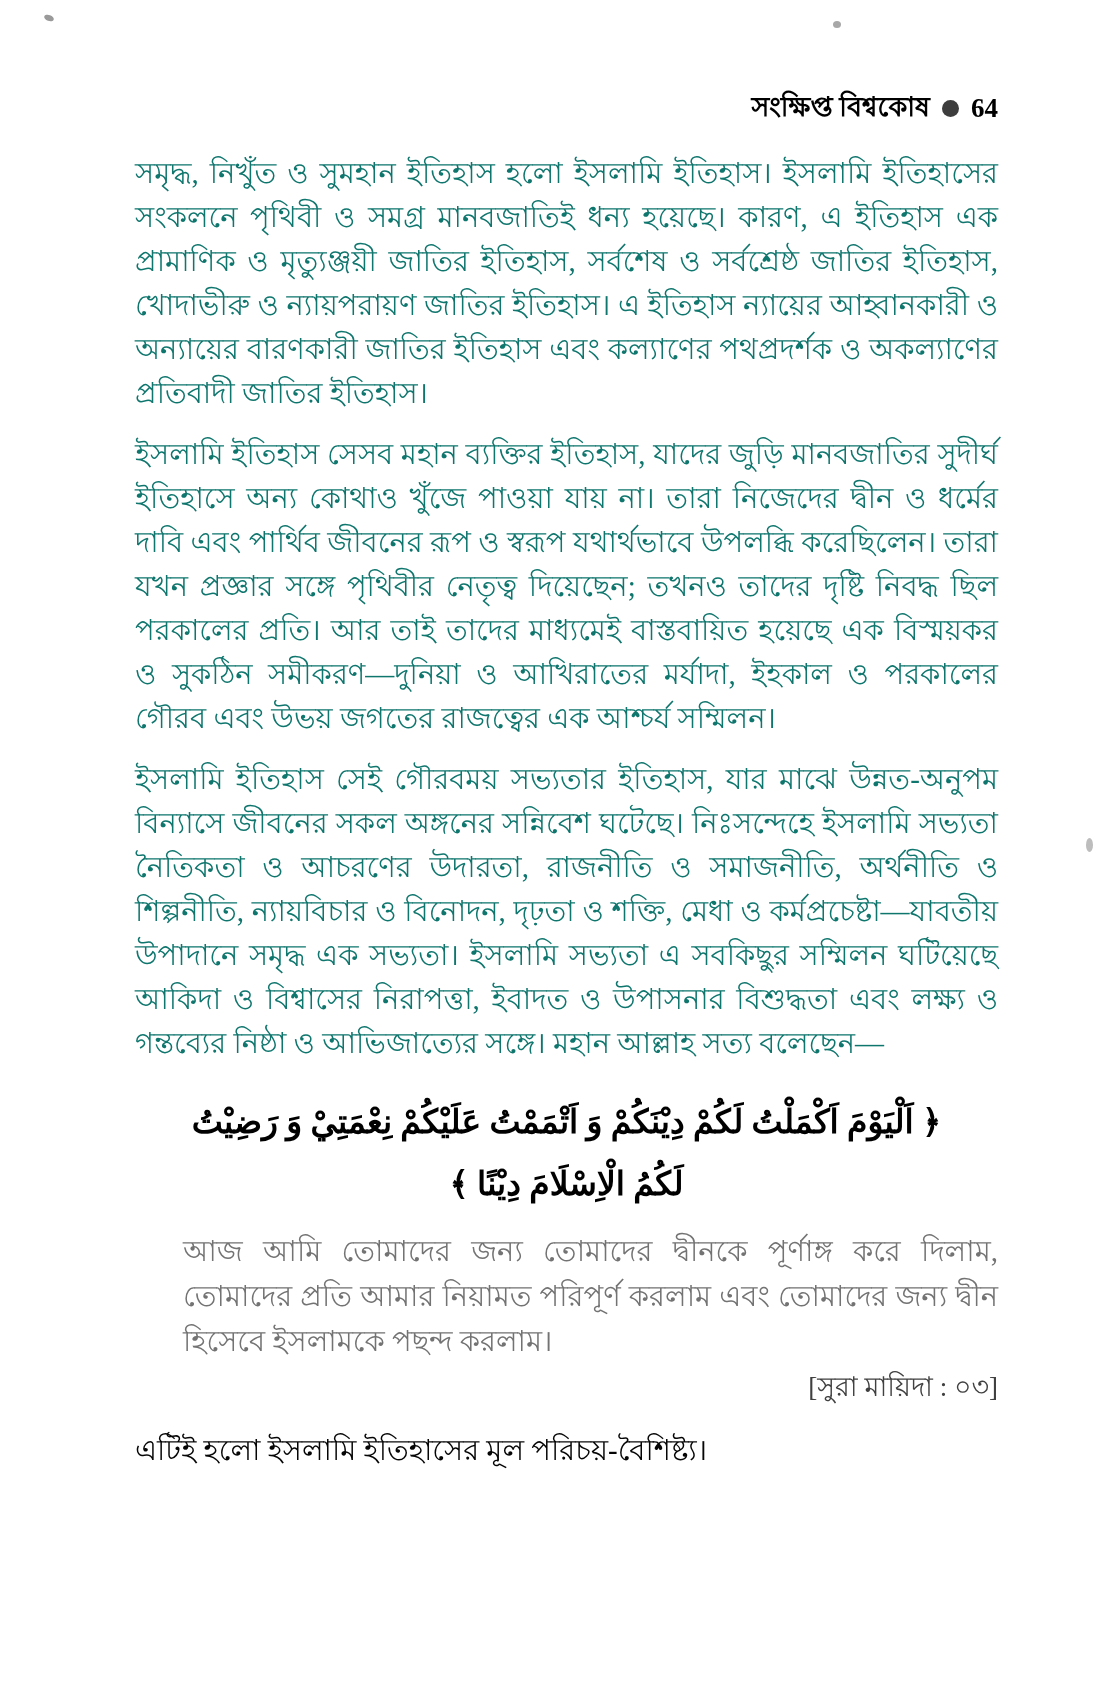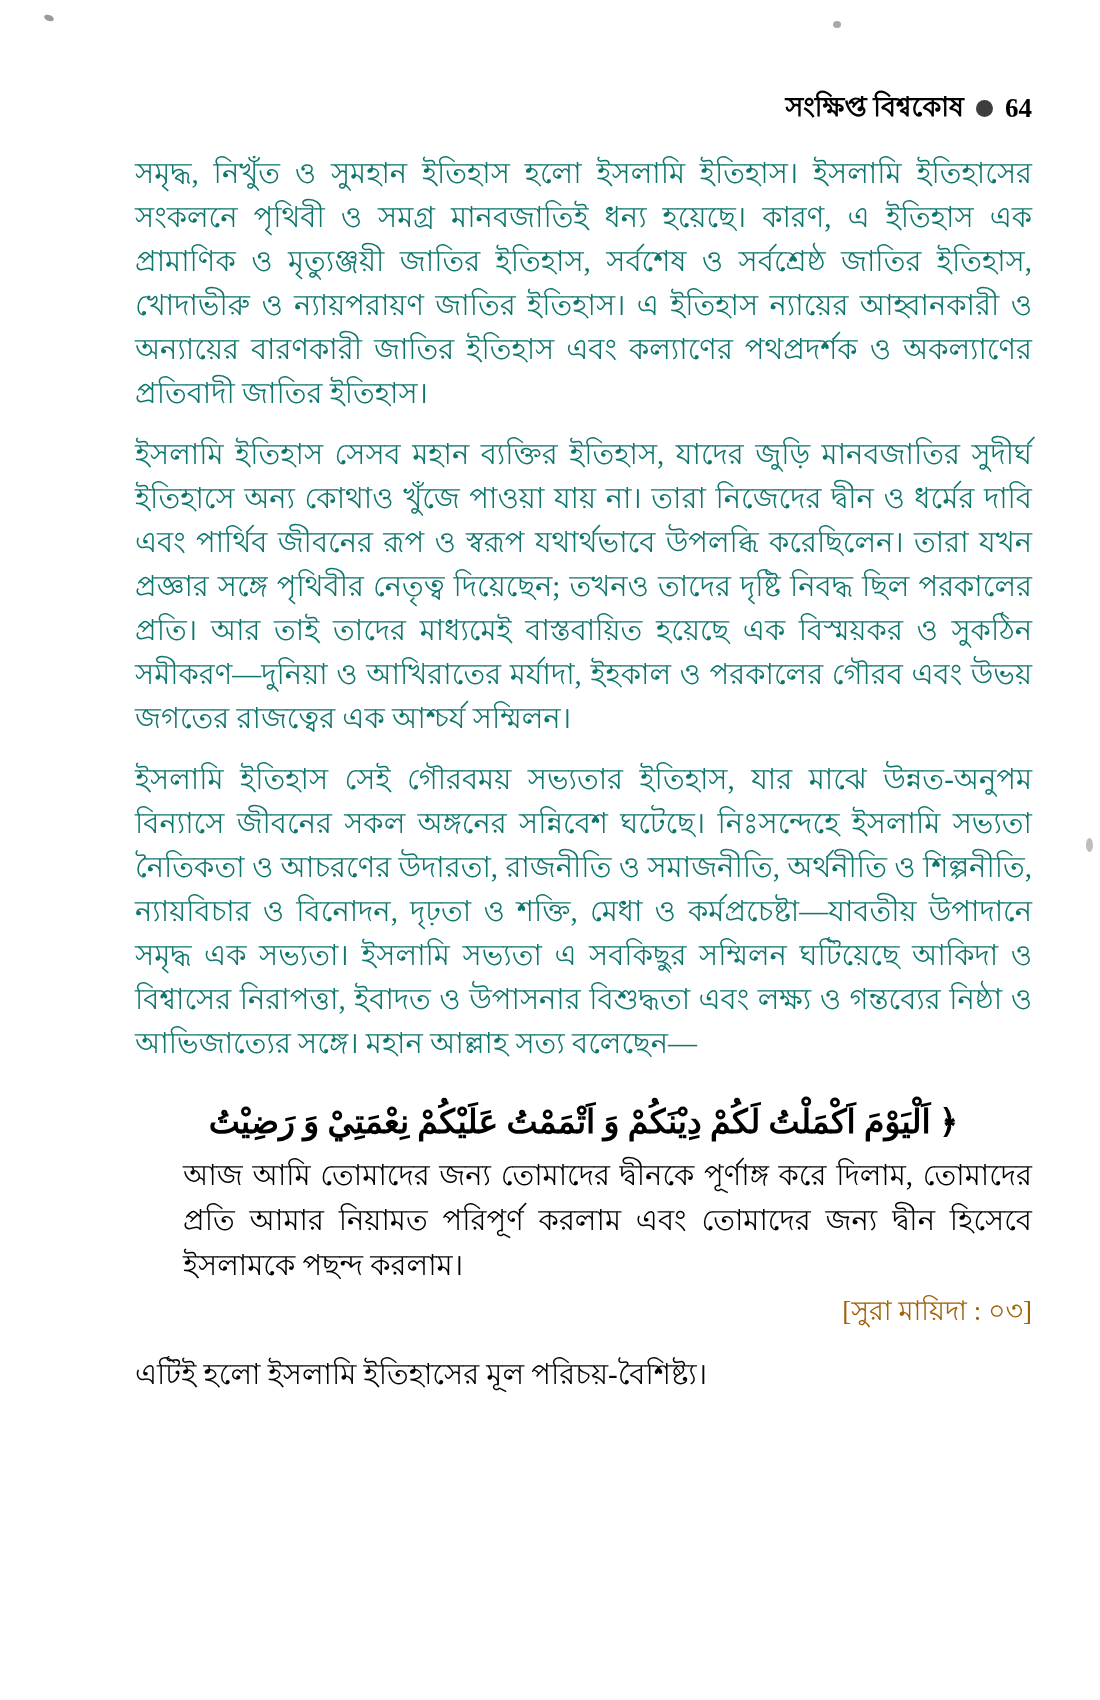--- a/index.html
+++ b/index.html
@@ -7,21 +7,21 @@
   .page {
     position: relative;
     width: 1100px;
     height: 1700px;
     background: #ffffff;
     overflow: hidden;
     font-family: "Liberation Serif", "DejaVu Serif", serif;
     color: #0a0a0a;
   }
   .content {
-    padding: 86px 68px 0 135px;
+    padding: 86px 102px 0 135px;
   }
   .running-header {
     display: flex;
     justify-content: flex-end;
     align-items: center;
     gap: 12px;
     font-size: 27px;
     font-weight: bold;
     color: #000;
     margin-bottom: 20px;
@@ -48,28 +48,28 @@
     font-weight: bold;
     color: #000;
     line-height: 62px;
   }
   .arabic-line-1 { margin-top: 26px; }
   .arabic-line-2 { margin-bottom: 14px; }
   .translation {
     font-size: 29px;
     line-height: 45px;
     text-align: justify;
-    color: #000000;
+    color: #737373;
     margin-left: 48px;
   }
   .citation {
     font-size: 27px;
     line-height: 42px;
     text-align: right;
-    color: #a16207;
+    color: #404040;
     margin-top: 2px;
   }
   .closing {
     font-size: 29px;
     line-height: 44px;
     color: #050505;
     margin-top: 20px;
   }
   .speck { position: absolute; border-radius: 50%; }
   .speck-1 { left: 44px;  top: 15px;  width: 10px; height: 6px;  background: #9a9a9a; transform: rotate(20deg); }
@@ -93,20 +93,21 @@
       <span>64</span>
     </div>
 
     <p class="body-para">সমৃদ্ধ, নিখুঁত ও সুমহান ইতিহাস হলো ইসলামি ইতিহাস। ইসলামি ইতিহাসের সংকলনে পৃথিবী ও সমগ্র মানবজাতিই ধন্য হয়েছে। কারণ, এ ইতিহাস এক প্রামাণিক ও মৃত্যুঞ্জয়ী জাতির ইতিহাস, সর্বশেষ ও সর্বশ্রেষ্ঠ জাতির ইতিহাস, খোদাভীরু ও ন্যায়পরায়ণ জাতির ইতিহাস। এ ইতিহাস ন্যায়ের আহ্বানকারী ও অন্যায়ের বারণকারী জাতির ইতিহাস এবং কল্যাণের পথপ্রদর্শক ও অকল্যাণের প্রতিবাদী জাতির ইতিহাস।</p>
 
     <p class="body-para">ইসলামি ইতিহাস সেসব মহান ব্যক্তির ইতিহাস, যাদের জুড়ি মানবজাতির সুদীর্ঘ ইতিহাসে অন্য কোথাও খুঁজে পাওয়া যায় না। তারা নিজেদের দ্বীন ও ধর্মের দাবি এবং পার্থিব জীবনের রূপ ও স্বরূপ যথার্থভাবে উপলব্ধি করেছিলেন। তারা যখন প্রজ্ঞার সঙ্গে পৃথিবীর নেতৃত্ব দিয়েছেন; তখনও তাদের দৃষ্টি নিবদ্ধ ছিল পরকালের প্রতি। আর তাই তাদের মাধ্যমেই বাস্তবায়িত হয়েছে এক বিস্ময়কর ও সুকঠিন সমীকরণ—দুনিয়া ও আখিরাতের মর্যাদা, ইহকাল ও পরকালের গৌরব এবং উভয় জগতের রাজত্বের এক আশ্চর্য সম্মিলন।</p>
 
     <p class="body-para">ইসলামি ইতিহাস সেই গৌরবময় সভ্যতার ইতিহাস, যার মাঝে উন্নত-অনুপম বিন্যাসে জীবনের সকল অঙ্গনের সন্নিবেশ ঘটেছে। নিঃসন্দেহে ইসলামি সভ্যতা নৈতিকতা ও আচরণের উদারতা, রাজনীতি ও সমাজনীতি, অর্থনীতি ও শিল্পনীতি, ন্যায়বিচার ও বিনোদন, দৃঢ়তা ও শক্তি, মেধা ও কর্মপ্রচেষ্টা—যাবতীয় উপাদানে সমৃদ্ধ এক সভ্যতা। ইসলামি সভ্যতা এ সবকিছুর সম্মিলন ঘটিয়েছে আকিদা ও বিশ্বাসের নিরাপত্তা, ইবাদত ও উপাসনার বিশুদ্ধতা এবং লক্ষ্য ও গন্তব্যের নিষ্ঠা ও আভিজাত্যের সঙ্গে। মহান আল্লাহ সত্য বলেছেন—</p>
 
     <div class="arabic-line arabic-line-1">﴿ اَلْيَوْمَ اَكْمَلْتُ لَكُمْ دِيْنَكُمْ وَ اَتْمَمْتُ عَلَيْكُمْ نِعْمَتِيْ وَ رَضِيْتُ</div>
+    <div class="arabic-line arabic-line-2">لَكُمُ الْاِسْلَامَ دِيْنًا ﴾</div>
 
     <p class="translation">আজ আমি তোমাদের জন্য তোমাদের দ্বীনকে পূর্ণাঙ্গ করে দিলাম, তোমাদের প্রতি আমার নিয়ামত পরিপূর্ণ করলাম এবং তোমাদের জন্য দ্বীন হিসেবে ইসলামকে পছন্দ করলাম।</p>
 
     <div class="citation">[সুরা মায়িদা : ০৩]</div>
 
     <p class="closing">এটিই হলো ইসলামি ইতিহাসের মূল পরিচয়-বৈশিষ্ট্য।</p>
 
   </div>
 </div>
 

